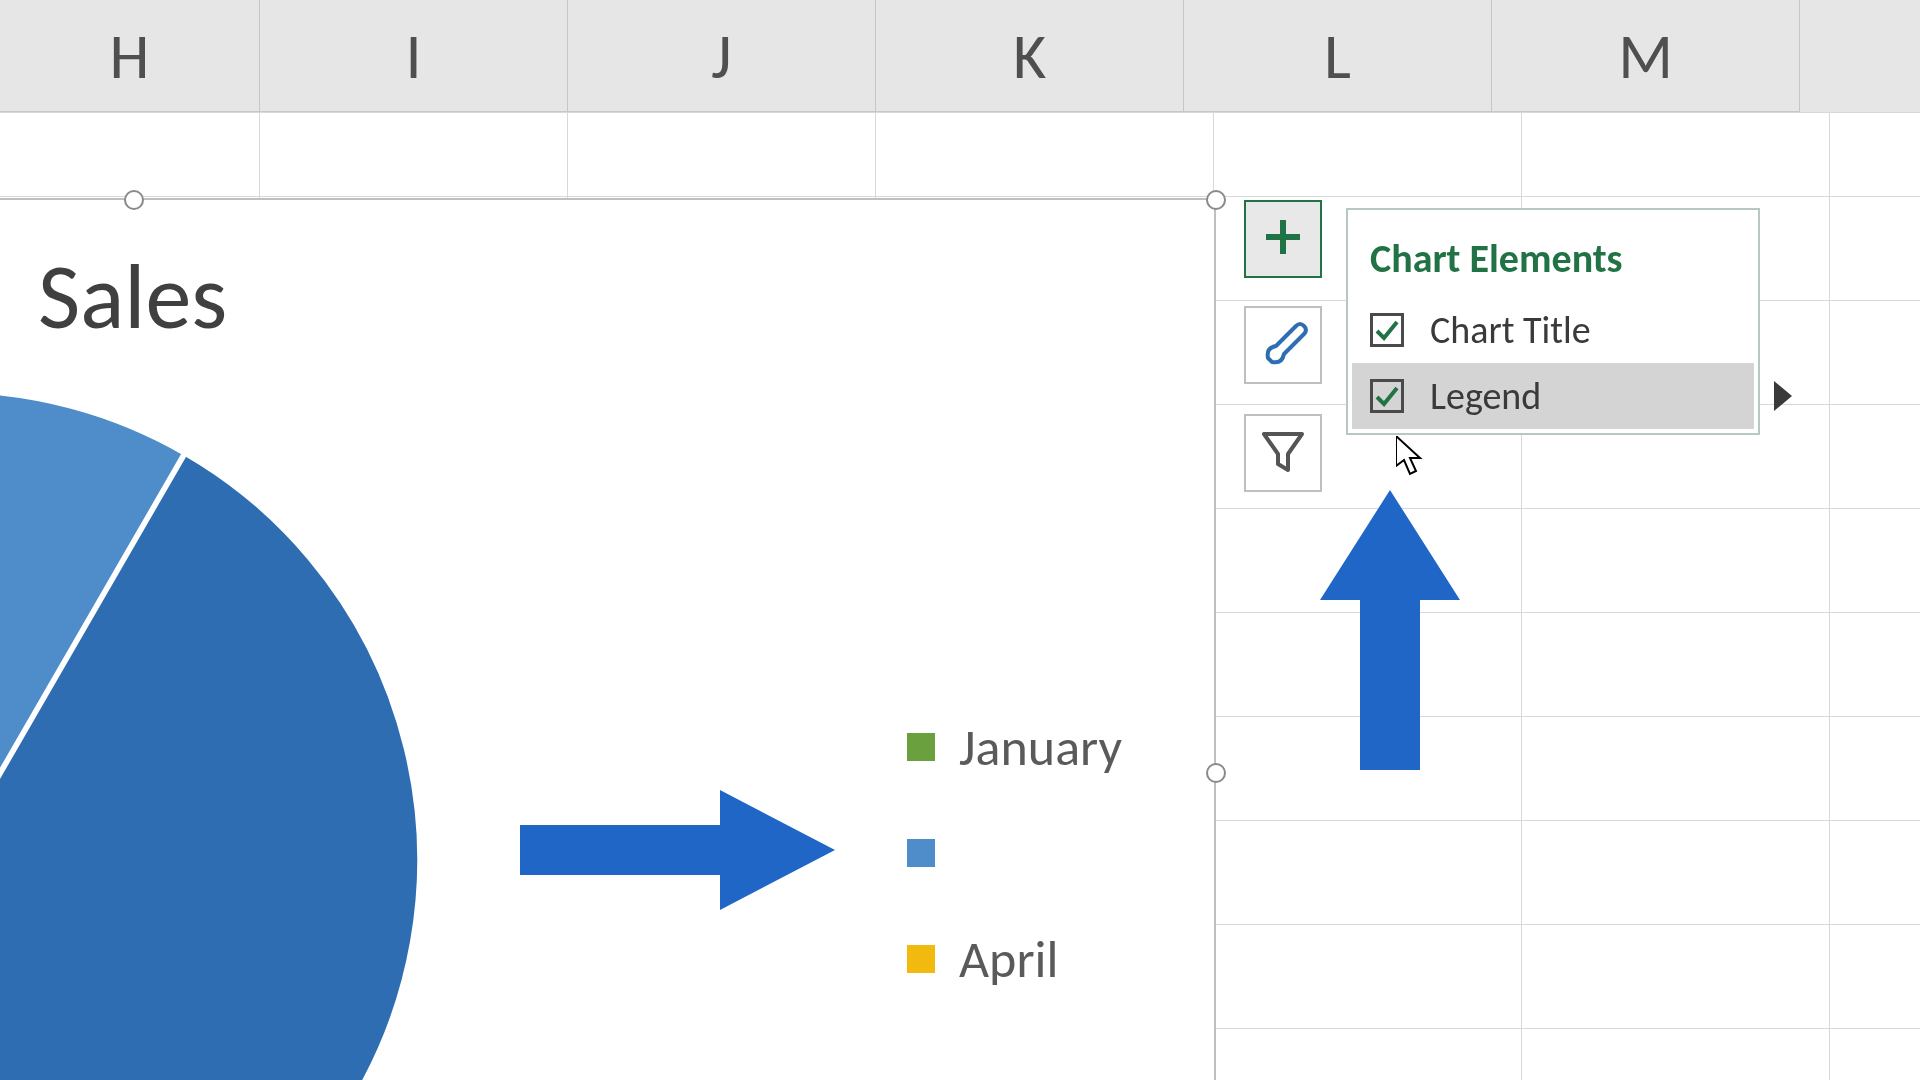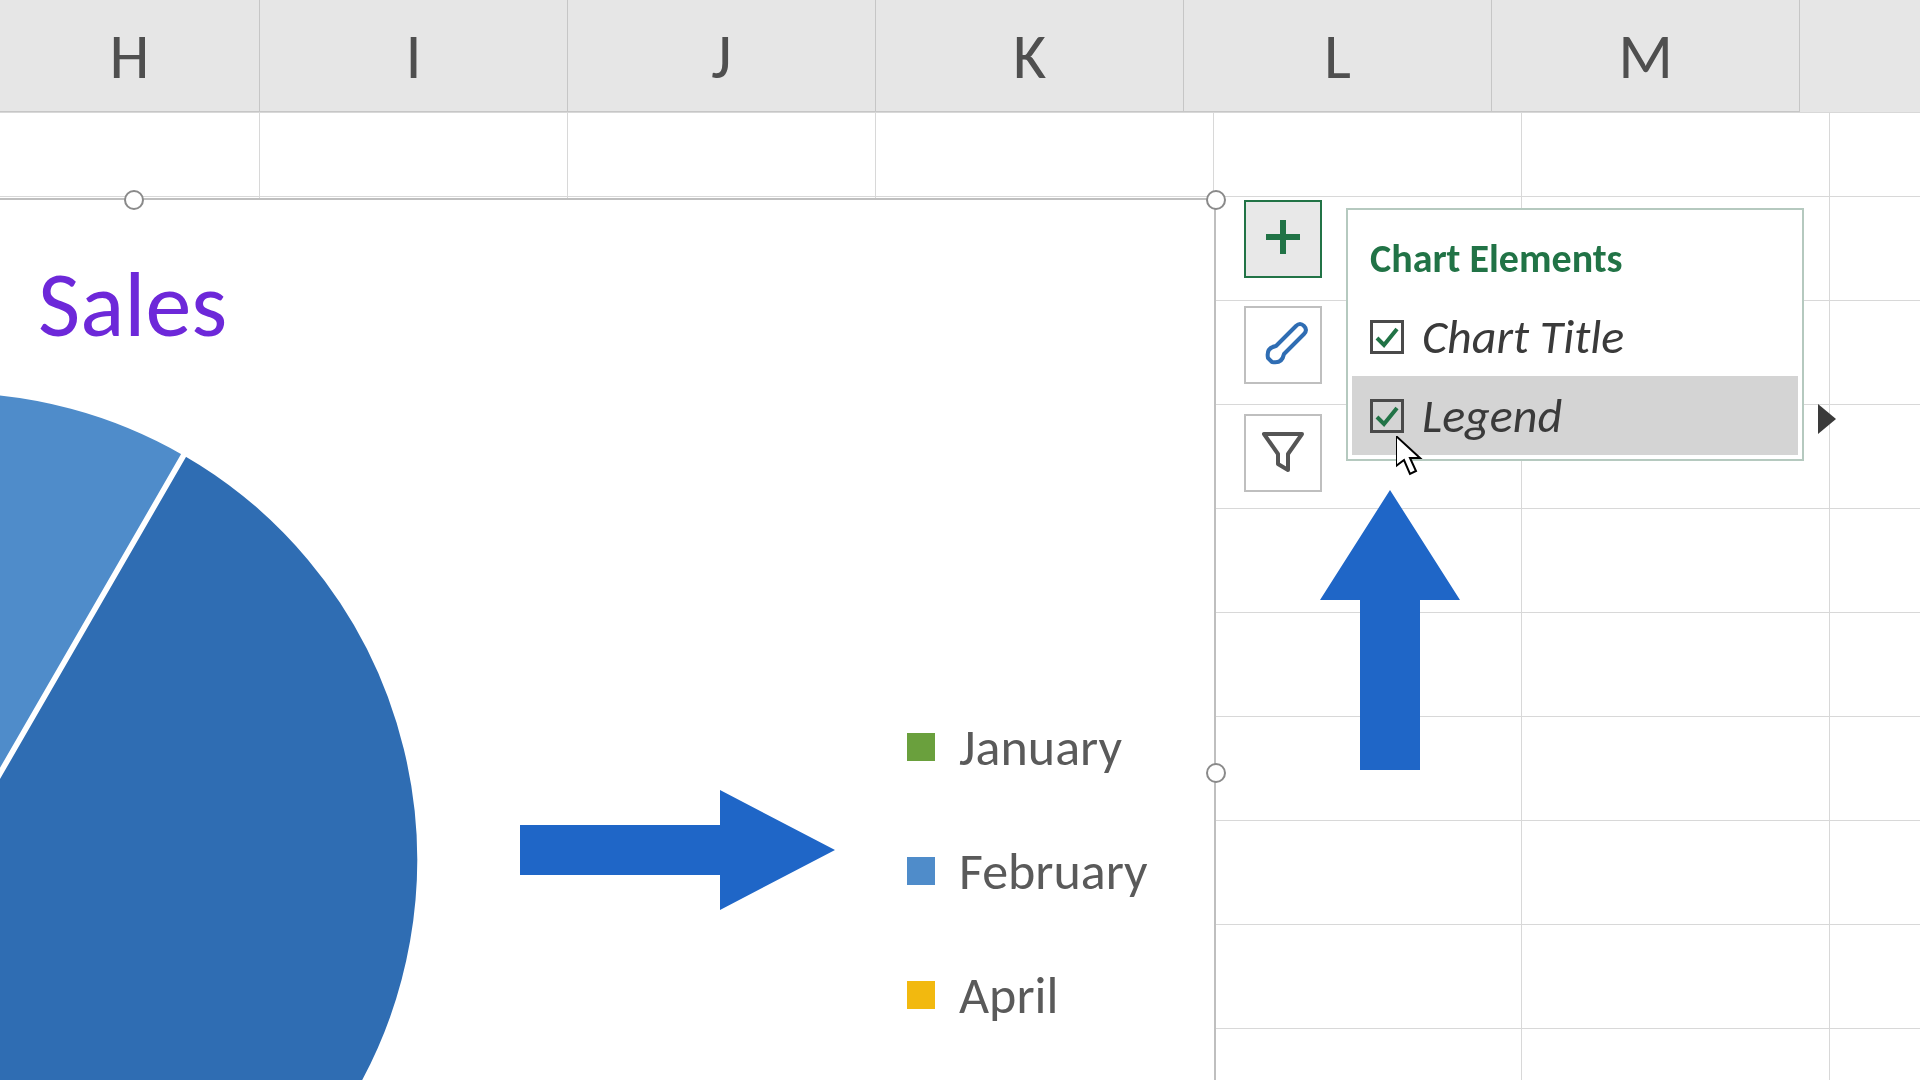--- a/index.html
+++ b/index.html
@@ -64,23 +64,22 @@
     border: 2px solid #8a8a8a;
     border-radius: 50%;
     box-sizing: border-box;
   }
 
   .chart-title {
     position: absolute;
     left: 38px;
     top: 240px;
     font-size: 92px;
-    color: #6d28d9;
+    color: #404040;
     font-weight: 400;
-    margin-top: 8px;
   }
 
   
   .pie-wrap {
     position: absolute;
     left: -520px;
     top: 390px;
     width: 940px;
     height: 940px;
   }
@@ -131,41 +130,40 @@
     top: 414px;
     background: #ffffff;
     border: 2px solid #bfbfbf;
   }
 
   
   .popover {
     position: absolute;
     left: 1346px;
     top: 208px;
-    width: 458px;
+    width: 414px;
     background: #ffffff;
     border: 2px solid #b5c9bf;
     box-sizing: border-box;
     padding: 18px 0 0 0;
   }
   .popover-title {
     font-size: 40px;
     font-weight: 700;
     color: #217346;
     padding: 6px 22px 14px 22px;
   }
   .pop-row {
     display: flex;
     align-items: center;
-    gap: 18px;
-    font-size: 48px;
+    gap: 26px;
+    font-size: 38px;
     color: #3a3a3a;
     padding: 10px 22px;
     position: relative;
-    font-style: italic;
   }
   .pop-row.selected {
     background: #d4d4d4;
     margin: 0 4px 4px 4px;
     padding: 10px 18px;
     text-align: right;
   }
   .chk {
     width: 34px;
     height: 34px;
@@ -246,21 +244,20 @@
   </svg>
 </div>
 
 <div class="legend">
   <div class="legend-item">
     <span class="legend-swatch" style="background:#6aa03d"></span>
     <span>January</span>
   </div>
   <div class="legend-item">
     <span class="legend-swatch" style="background:#4f8cca"></span>
-    <span>February</span>
   </div>
   <div class="legend-item">
     <span class="legend-swatch" style="background:#f2b90f"></span>
     <span>April</span>
   </div>
 </div>
 
 <div class="side-btn elements" title="Chart Elements">
   <span>
     <svg width="46" height="46" viewBox="0 0 46 46">

